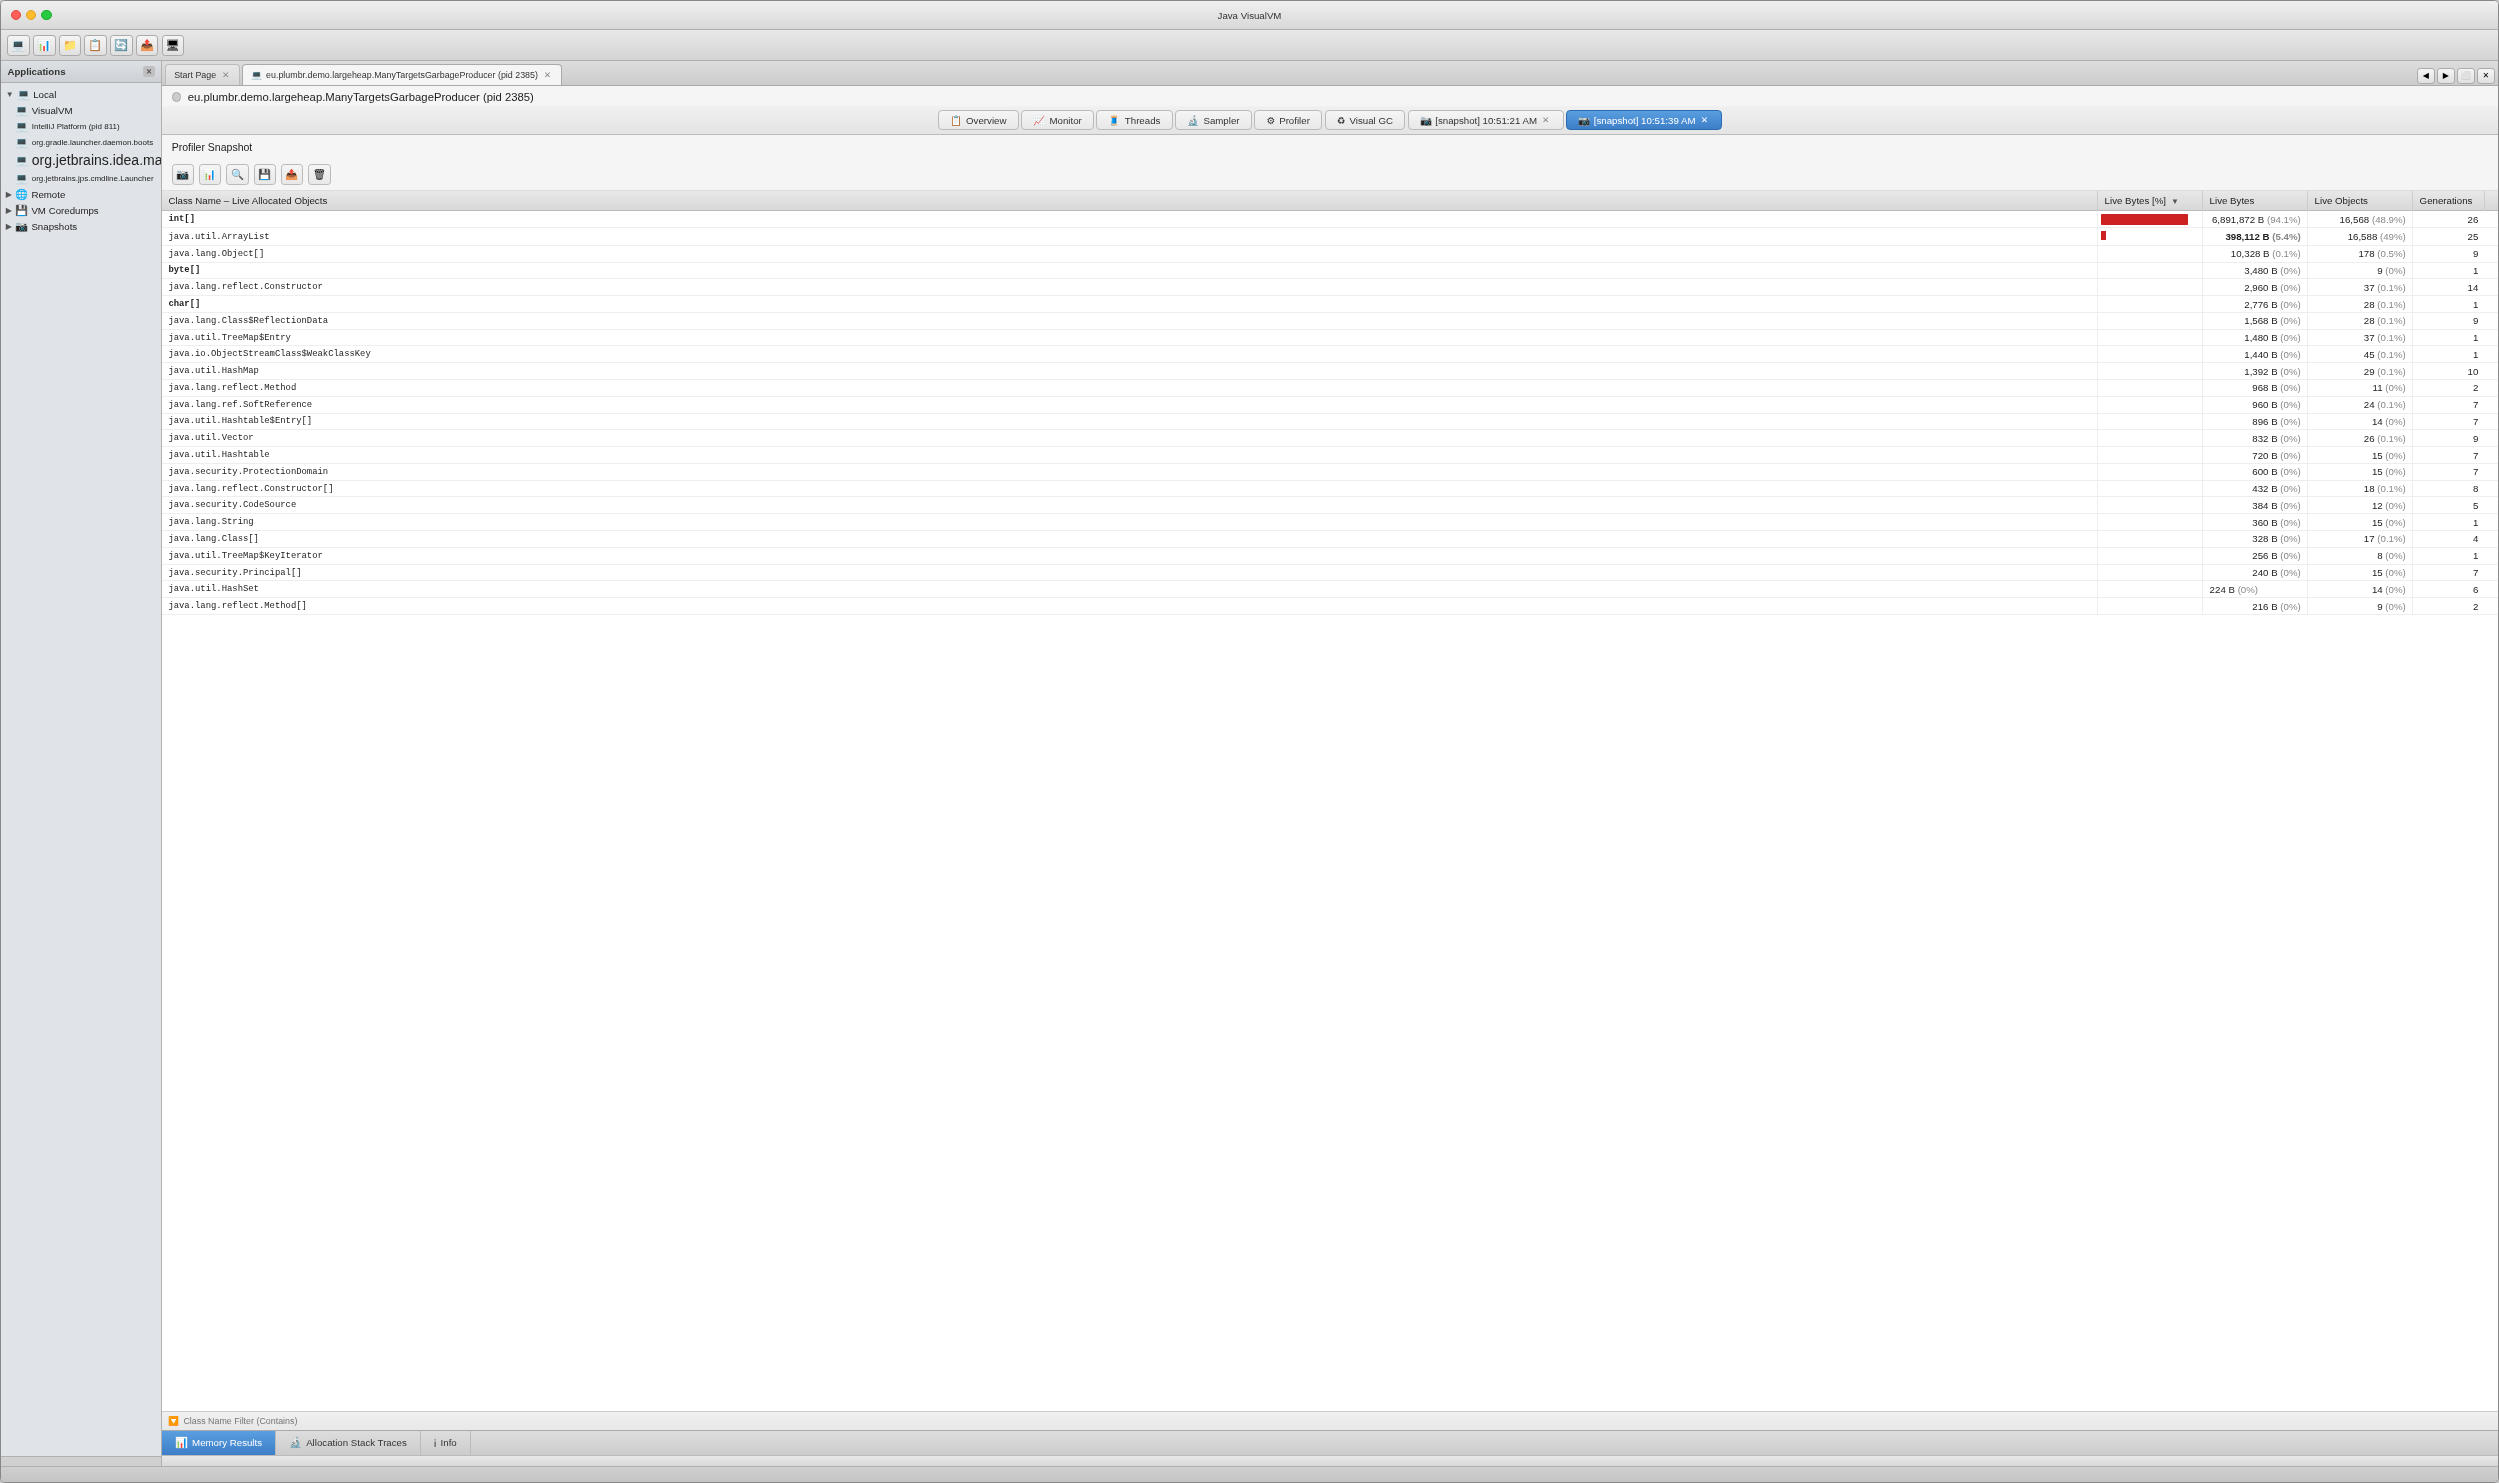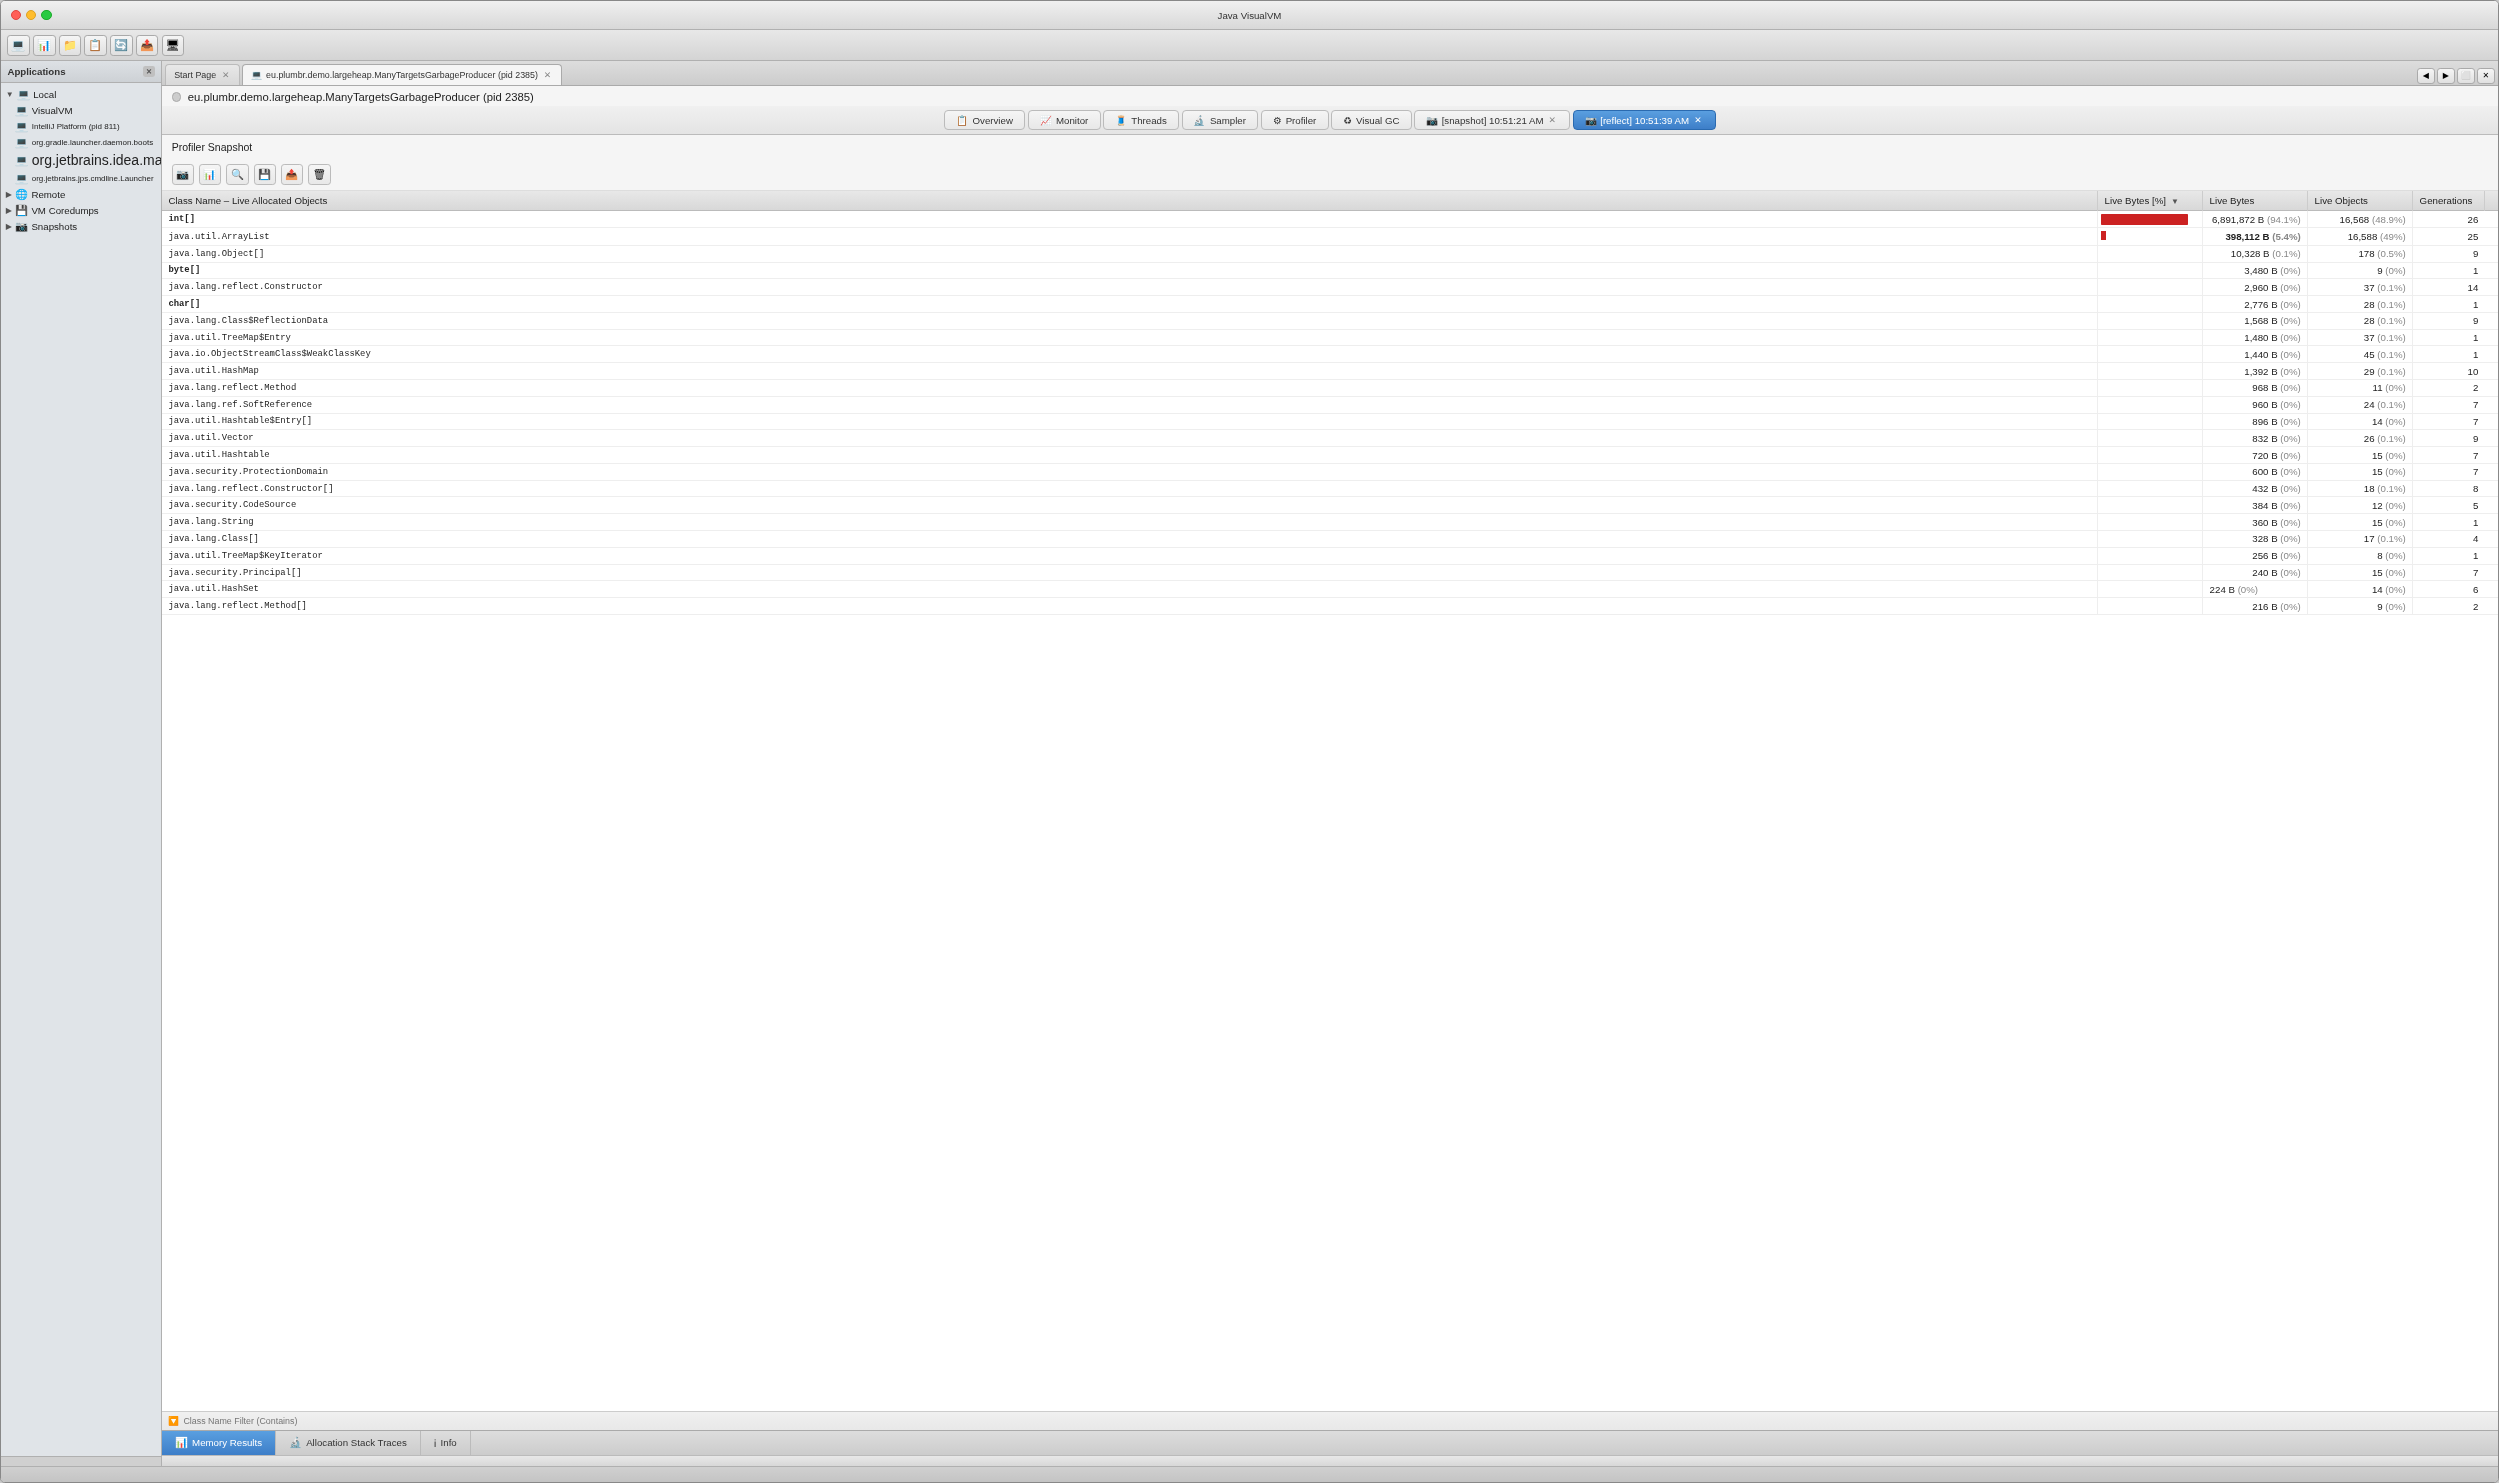--- a/index.html
+++ b/index.html
@@ -458,21 +458,21 @@
           <span>♻</span>
           <span>Visual GC</span>
         </div>
         <div class="nav-tab" style="gap:3.2px;">
           <span>📷</span>
           <span>[snapshot] 10:51:21 AM</span>
           <span class="tab-close">✕</span>
         </div>
         <div class="nav-tab active-snapshot" style="gap:3.2px;">
           <span>📷</span>
-          <span>[reflect] 10:51:39 AM</span>
+          <span>[snapshot] 10:51:39 AM</span>
           <span class="tab-close" style="color:white;">✕</span>
         </div>
       </div>
 
       <div class="profiler-header">
         <span>Profiler Snapshot</span>
       </div>
 
       <div class="snapshot-toolbar">
         <div class="snap-btn">📷</div>

